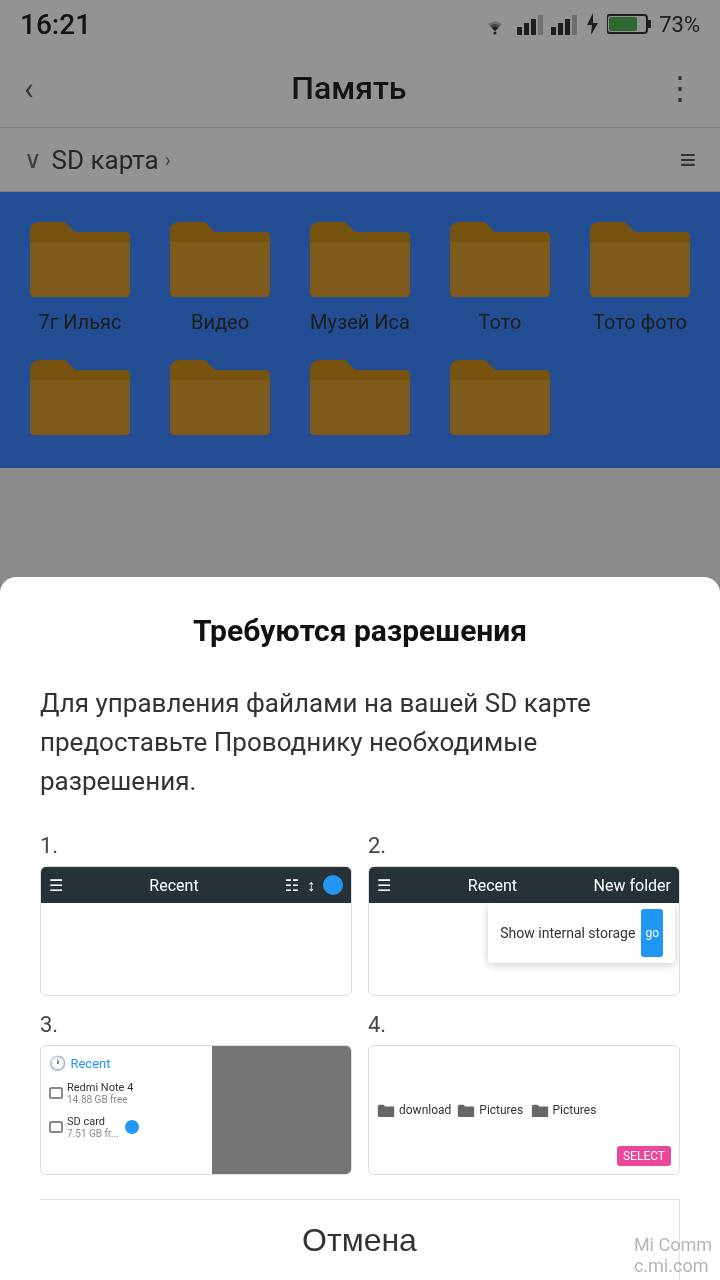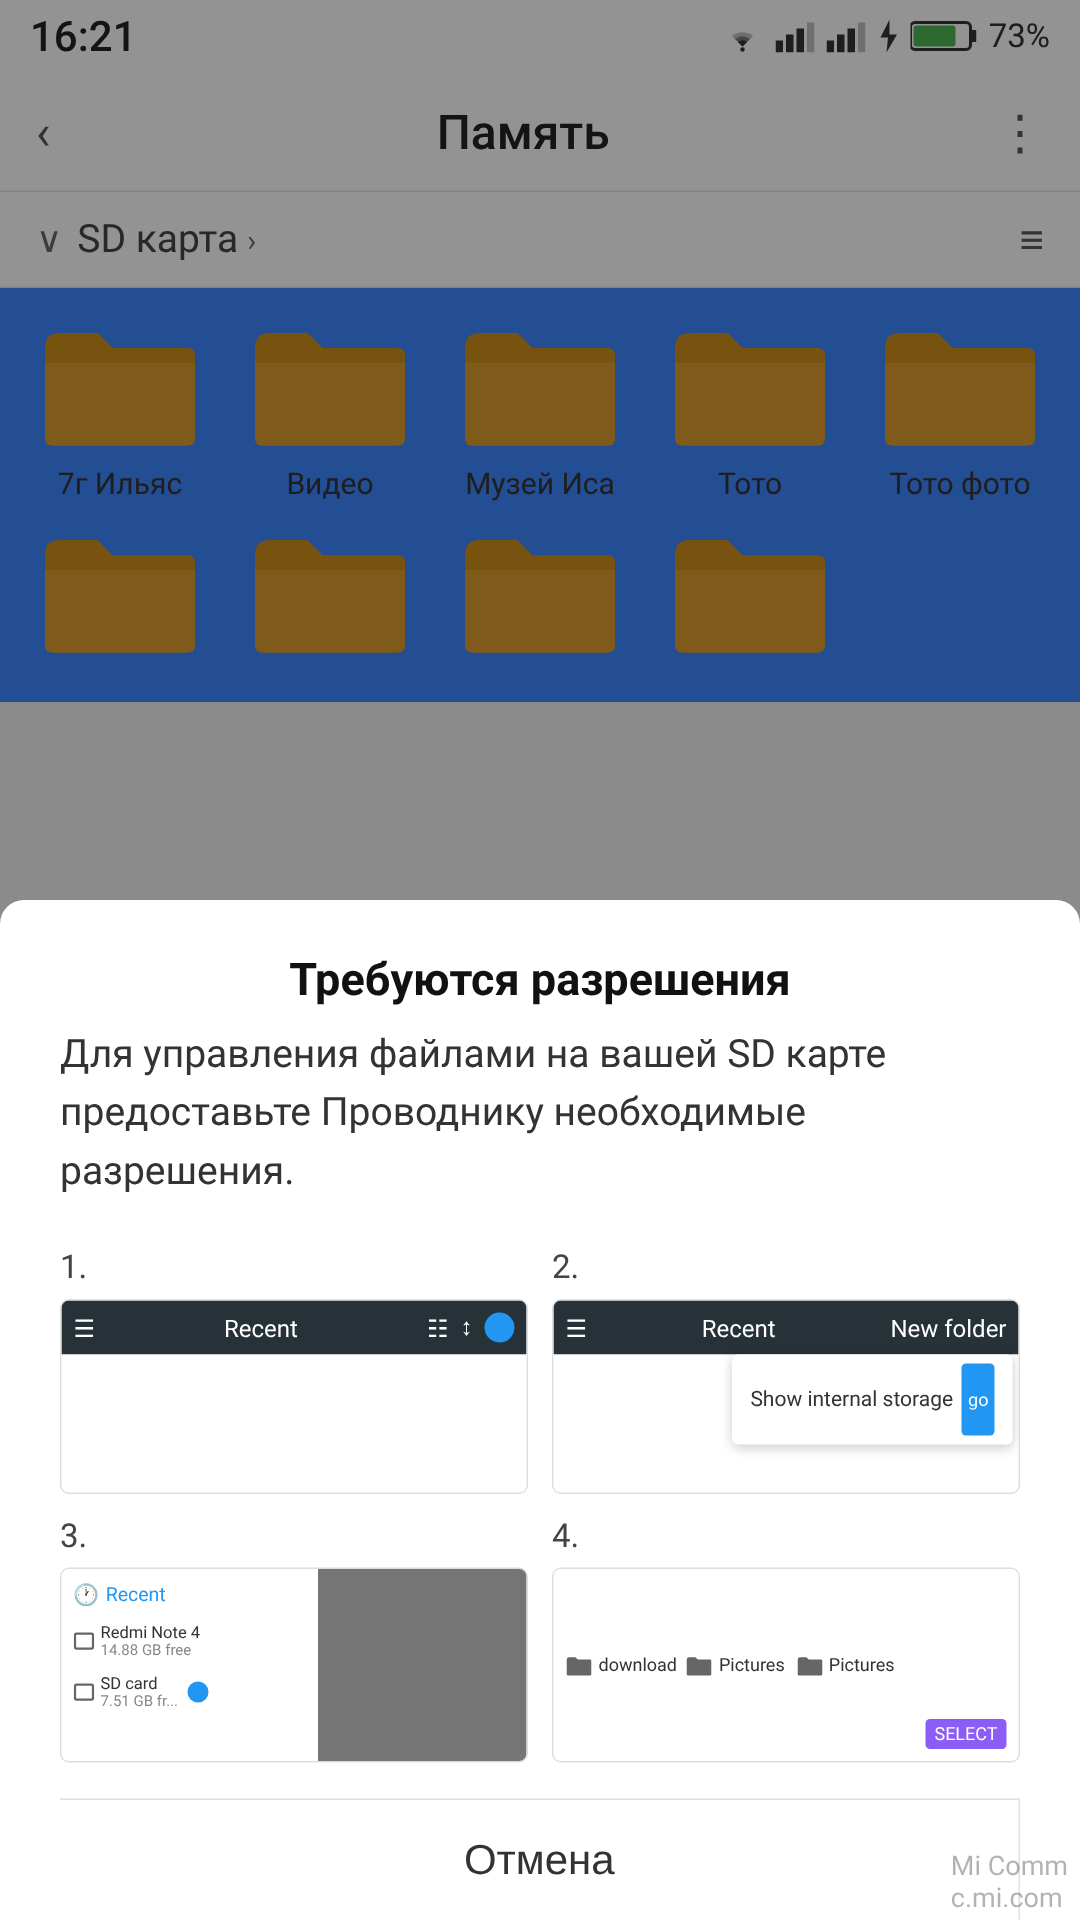--- a/index.html
+++ b/index.html
@@ -153,21 +153,21 @@
       background: #fff;
       border-radius: 16px 16px 0 0;
       z-index: 20;
       padding: 36px 40px 0 40px;
     }
     .dialog-title {
       font-size: 30px;
       font-weight: 700;
       color: #111;
       text-align: center;
-      margin-bottom: 13px;
+      margin-bottom: 36px;
     }
     .dialog-body {
       font-size: 26px;
       color: #333;
       line-height: 1.5;
       margin-bottom: 32px;
     }
 
     
     .instructions-grid {
@@ -316,40 +316,40 @@
       color: #333;
     }
     .mini-folder-icon {
       width: 18px;
       height: 15px;
     }
     .select-btn {
       position: absolute;
       bottom: 8px;
       right: 8px;
-      background: #8b5cf6;
+      background: #ec4899;
       color: #fff;
       border-radius: 3px;
       padding: 3px 6px;
       font-size: 12px;
     }
 
     
     .dialog-buttons {
       display: flex;
       border-top: 1px solid #e0e0e0;
       margin-top: 24px;
     }
     .dialog-btn {
       flex: 1;
       height: 80px;
       display: flex;
       align-items: center;
       justify-content: center;
-      font-size: 28px;
+      font-size: 32px;
       cursor: pointer;
       background: none;
       border: none;
     }
     .dialog-btn.cancel {
       color: #333;
       border-right: 1px solid #e0e0e0;
     }
     .dialog-btn.ok {
       color: #2196f3;

